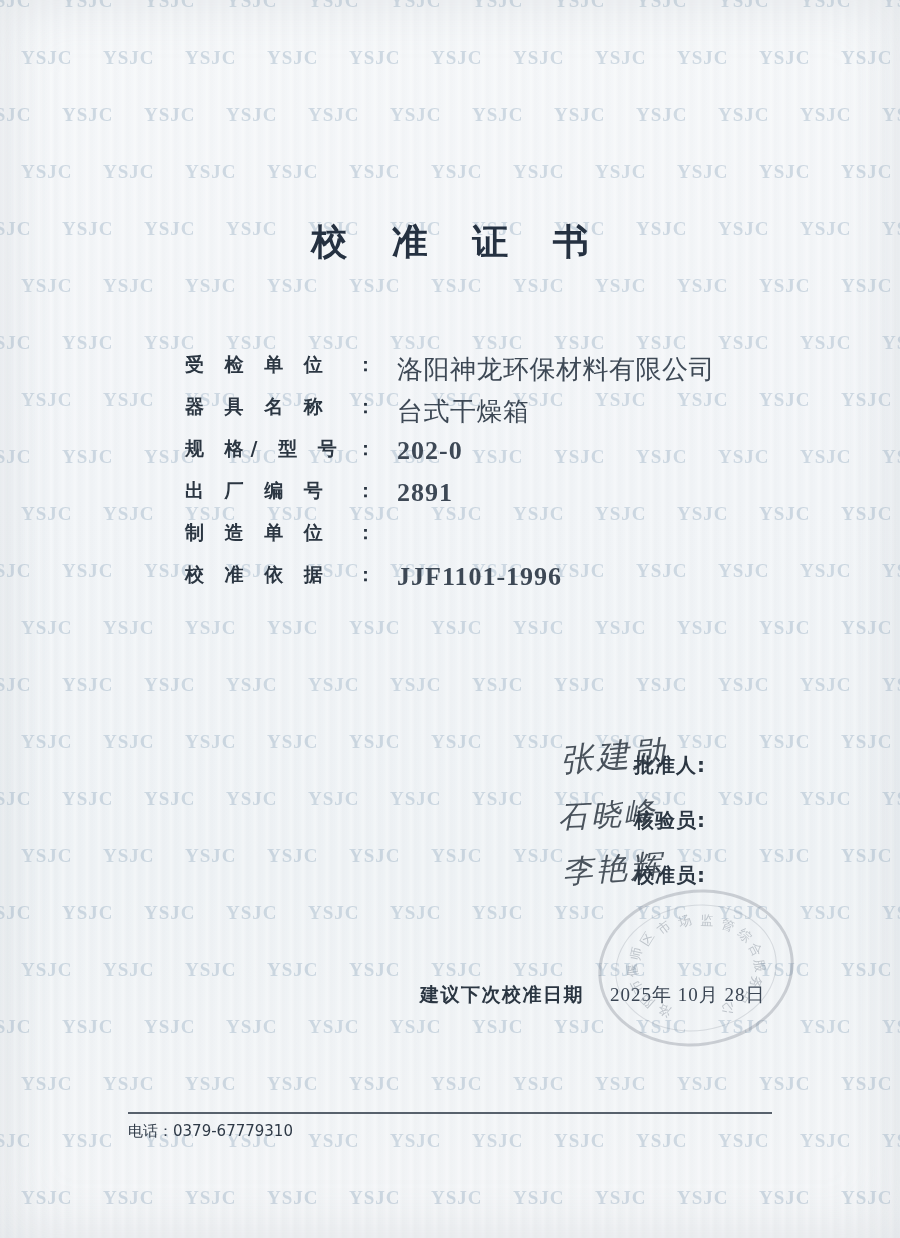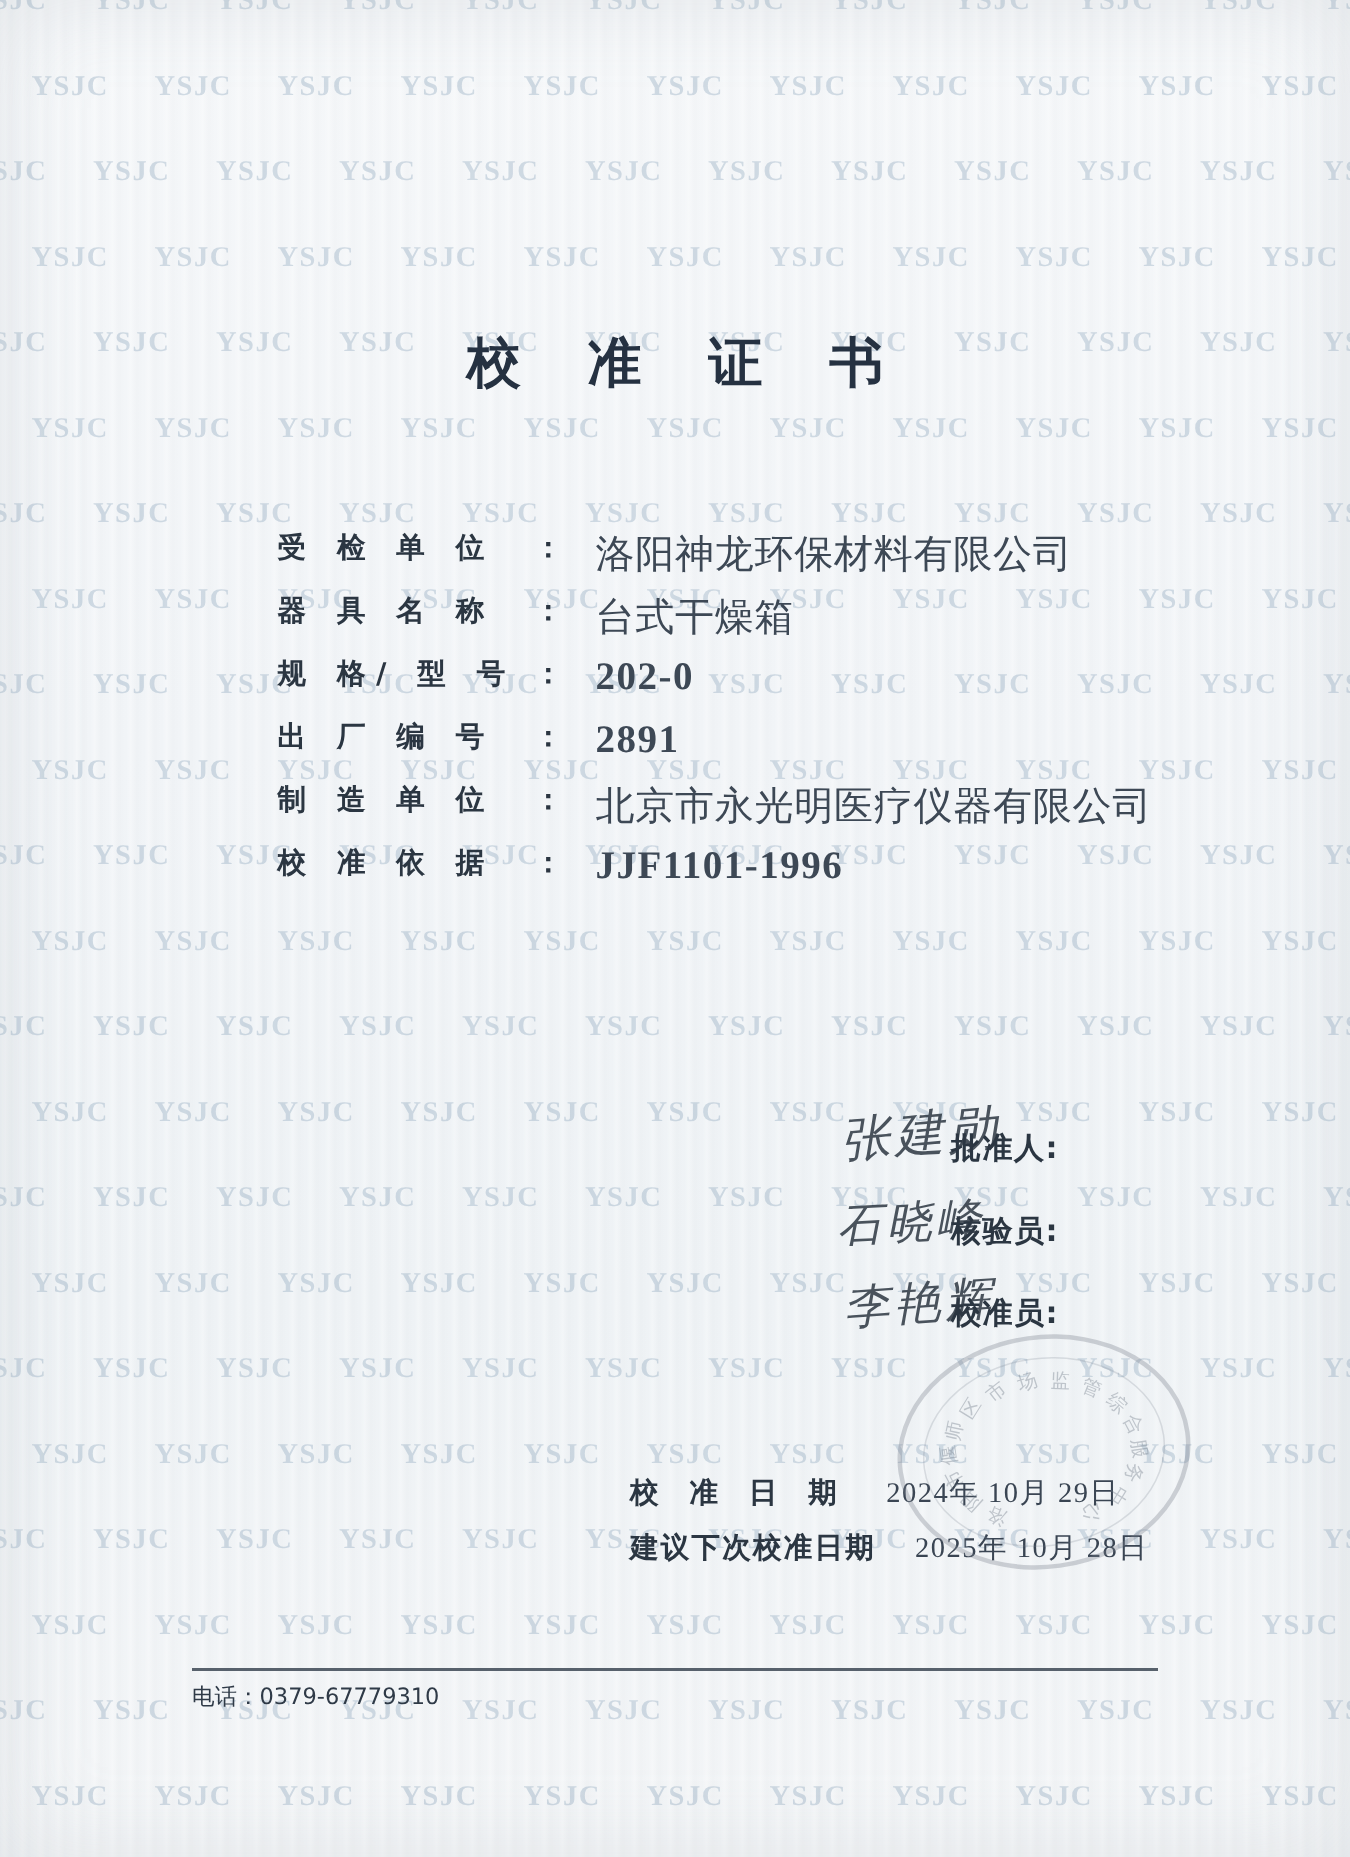--- a/index.html
+++ b/index.html
@@ -581,21 +581,20 @@
           <span class="colon">：</span>
         </div>
         <div class="field-value mono">2891</div>
       </div>
 
       <div class="field-row">
         <div class="field-label">
           <span class="lbl-text">制 造 单 位</span>
           <span class="colon">：</span>
         </div>
-        <div class="field-value">北京市永光明医疗仪器有限公司</div>
       </div>
 
       <div class="field-row">
         <div class="field-label">
           <span class="lbl-text">校 准 依 据</span>
           <span class="colon">：</span>
         </div>
         <div class="field-value mono">JJF1101-1996</div>
       </div>
 
@@ -631,24 +630,20 @@
           <span style="transform: translate(55.1552px, -36.099px) rotate(50deg);">综</span>
           <span style="transform: translate(67.6579px, -19.2079px) rotate(70deg);">合</span>
           <span style="transform: translate(72px, 0px) rotate(90deg);">服</span>
           <span style="transform: translate(67.6579px, 19.2079px) rotate(110deg);">务</span>
           <span style="transform: translate(55.1552px, 36.099px) rotate(130deg);">中</span>
           <span style="transform: translate(36px, 48.636px) rotate(150deg);">心</span>
         </div>
     </div>
 
     <div class="dates">
-      <div class="date-row first">
-        <span class="dlabel">校 准 日 期</span>
-        <span class="dval">2024年 10月 29日</span>
-      </div>
       <div class="date-row second">
         <span class="dlabel">建议下次校准日期</span>
         <span class="dval">2025年 10月 28日</span>
       </div>
     </div>
 
     <div class="footer-rule"></div>
 
     <div class="footer">
       <div class="footer-row first">

